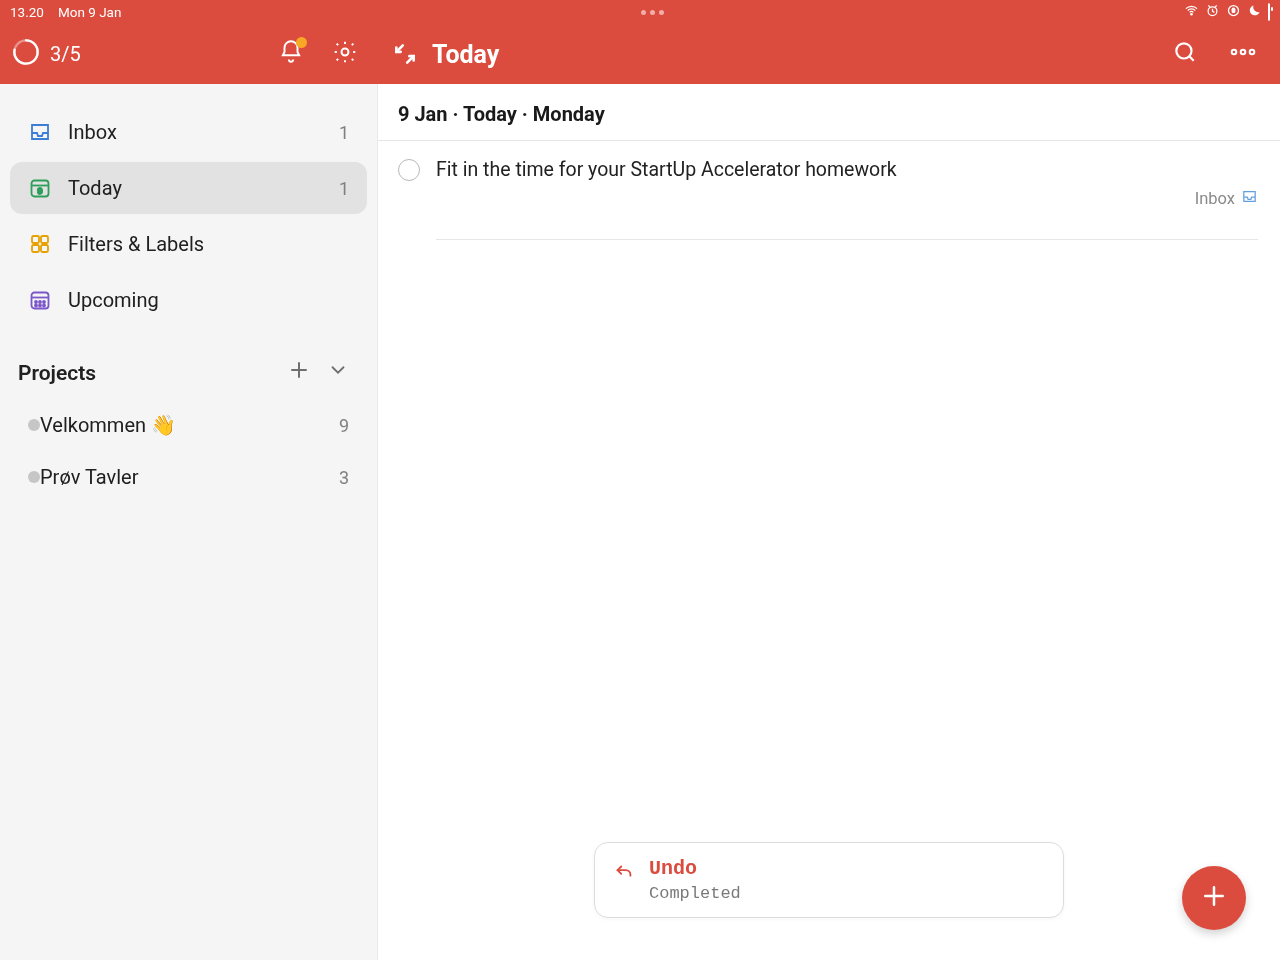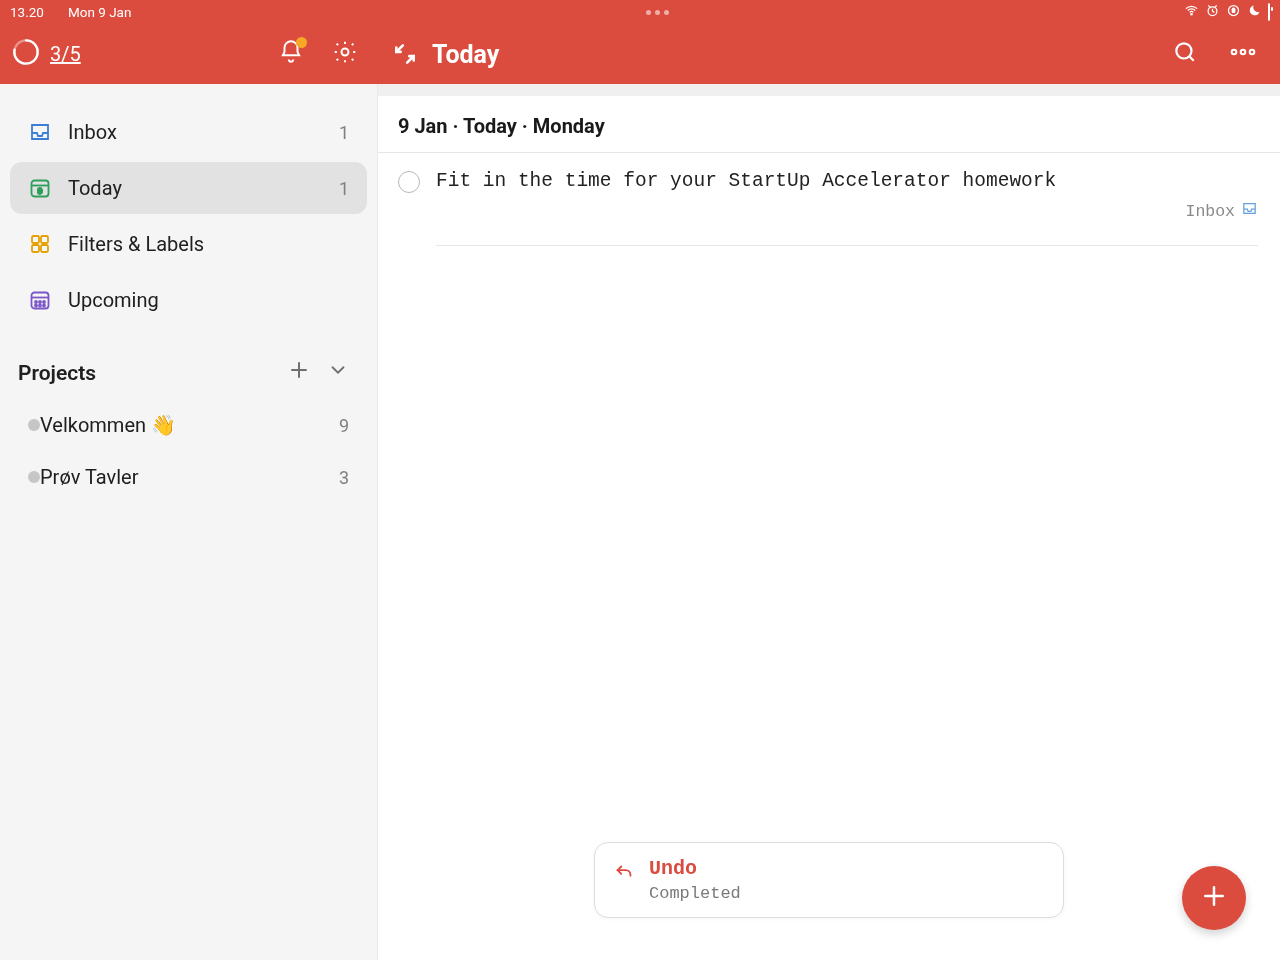--- a/index.html
+++ b/index.html
@@ -17,38 +17,38 @@
 
   
   .status-bar {
     height: 24px;
     background: var(--red);
     color: #fff;
     font-size: 13.5px;
     display:flex; align-items:center;
     padding: 0 10px;
   }
-  .status-left { display:flex; gap:24px; align-items:flex-end; }
+  .status-left { display:flex; gap:14px; align-items:flex-end; }
   .status-center { flex:1; display:flex; justify-content:center; align-items:center; gap:4px;}
   .status-center .dot { width:5px; height:5px; border-radius:50%; background:rgba(255,255,255,0.55);}
   .status-right { display:flex; gap:6px; align-items:center; }
   .status-right svg { width:15px; height:15px; }
   .battery { width:24px; height:12px; border:1.4px solid #fff; border-radius:3px; position:relative;}
   .battery::after{content:''; position:absolute; right:-4px; top:3px; width:2px; height:4px; background:#fff; border-radius:1px;}
   .battery .fill{position:absolute; left:1px; top:1px; bottom:1px; width:85%; background:#fff; border-radius:1.5px;}
 
   
   .toprow { height:60px; display:flex; }
   .toprow-left {
     width: 378px; background: var(--red);
     display:flex; align-items:center; padding:0 20px 0 12px;
     color:#fff;
   }
   .progress-circ { width:28px; height:28px; margin-right:10px; }
-  .progress-text { font-size:20px; flex:1;text-decoration:underline;}
+  .progress-text { font-size:20px; flex:1;}
   .tl-actions { display:flex; gap:28px; align-items:center; }
   .notif-wrap { position:relative; }
   .notif-dot { position:absolute; top:-2px; right:-3px; width:11px; height:11px; border-radius:50%; background:#f9a825;}
   .toprow-right {
     flex:1; background: var(--red);
     display:flex; align-items:center; padding:0 22px 0 14px; color:#fff;
   }
   .collapse-btn { margin-right:14px; display:flex; }
   .view-title { font-size:25px; font-weight:700; flex:1;}
   .tr-actions { display:flex; gap:30px; align-items:center;}
@@ -81,32 +81,32 @@
   .projects-header .spacer{flex:1;}
   .proj-item {
     display:flex; align-items:center; 
     height:52px; padding:0 18px; border-radius:12px;
     font-size:20px; cursor:pointer;
   }
   .proj-dot { width:12px; height:12px; border-radius:50%; background:#c6c6c6; }
   .proj-item .spacer{flex:1;}
 
   
-  .main { flex:1; background:#fff; position:relative; display:flex; flex-direction:column;margin-top:12px;}
+  .main { flex:1; background:#fff; position:relative; display:flex; flex-direction:column;}
   .date-header {
     padding: 18px 22px 14px 20px; font-size:20px; font-weight:700; color:#1a1a1a;
     border-bottom:1px solid var(--border);
   }
   .task-row {
     display:flex; align-items:flex-start;
     padding: 16px 22px 0 20px;
     gap:16px;
   }
   .task-check { width:22px; height:22px; border:1.6px solid #b8b8b8; border-radius:50%; margin-top:2px; flex-shrink:0; cursor:pointer;}
-  .task-body { flex:1; border-bottom:1px solid var(--border); padding-bottom:23px;font-family:Liberation Mono, monospace;}
+  .task-body { flex:1; border-bottom:1px solid var(--border); padding-bottom:30px;}
   .task-title { font-size:19.5px; color:#222; line-height:1.3;}
   .task-meta { display:flex; justify-content:flex-end; align-items:center; gap:6px; font-size:16.5px; color:#8a8a8a; margin-top:6px;}
   .task-meta svg{ opacity:0.85;}
 
   
   .toast {
     position:absolute; left:50%; transform:translateX(-50%);
     bottom: 42px;
     width: 470px;
     background:#fff; border:1.5px solid #ddd; border-radius:14px;

